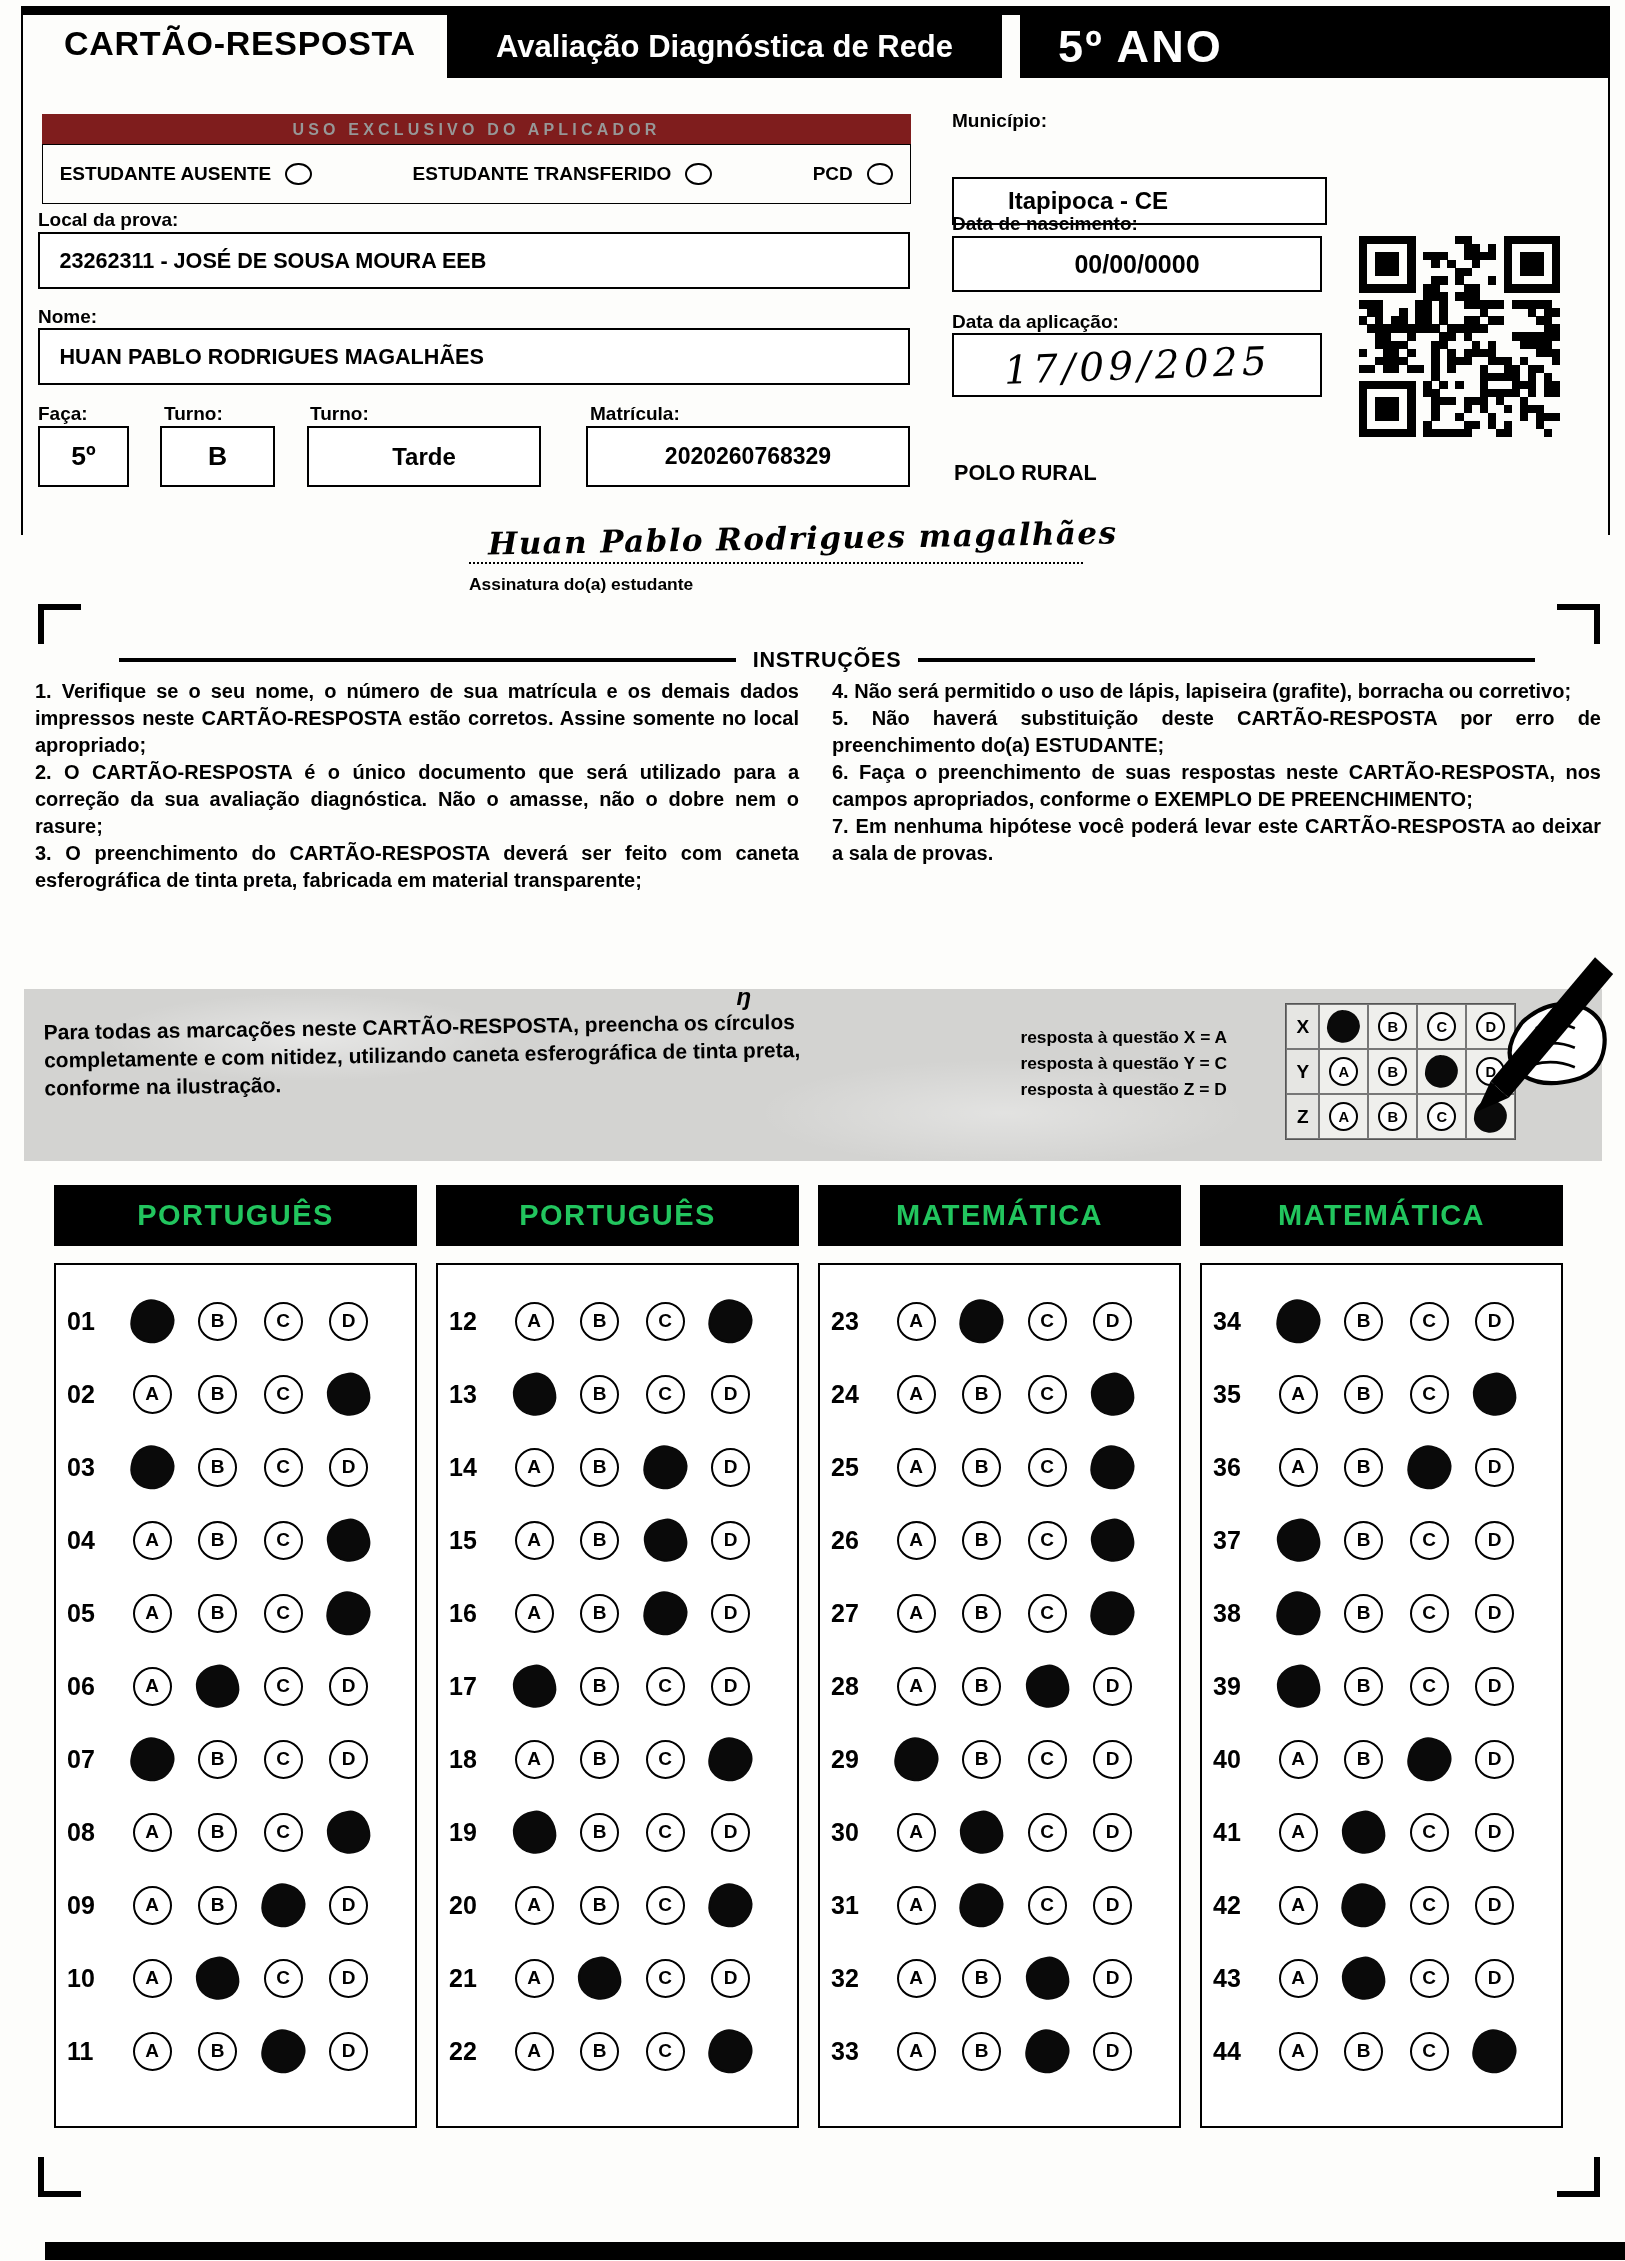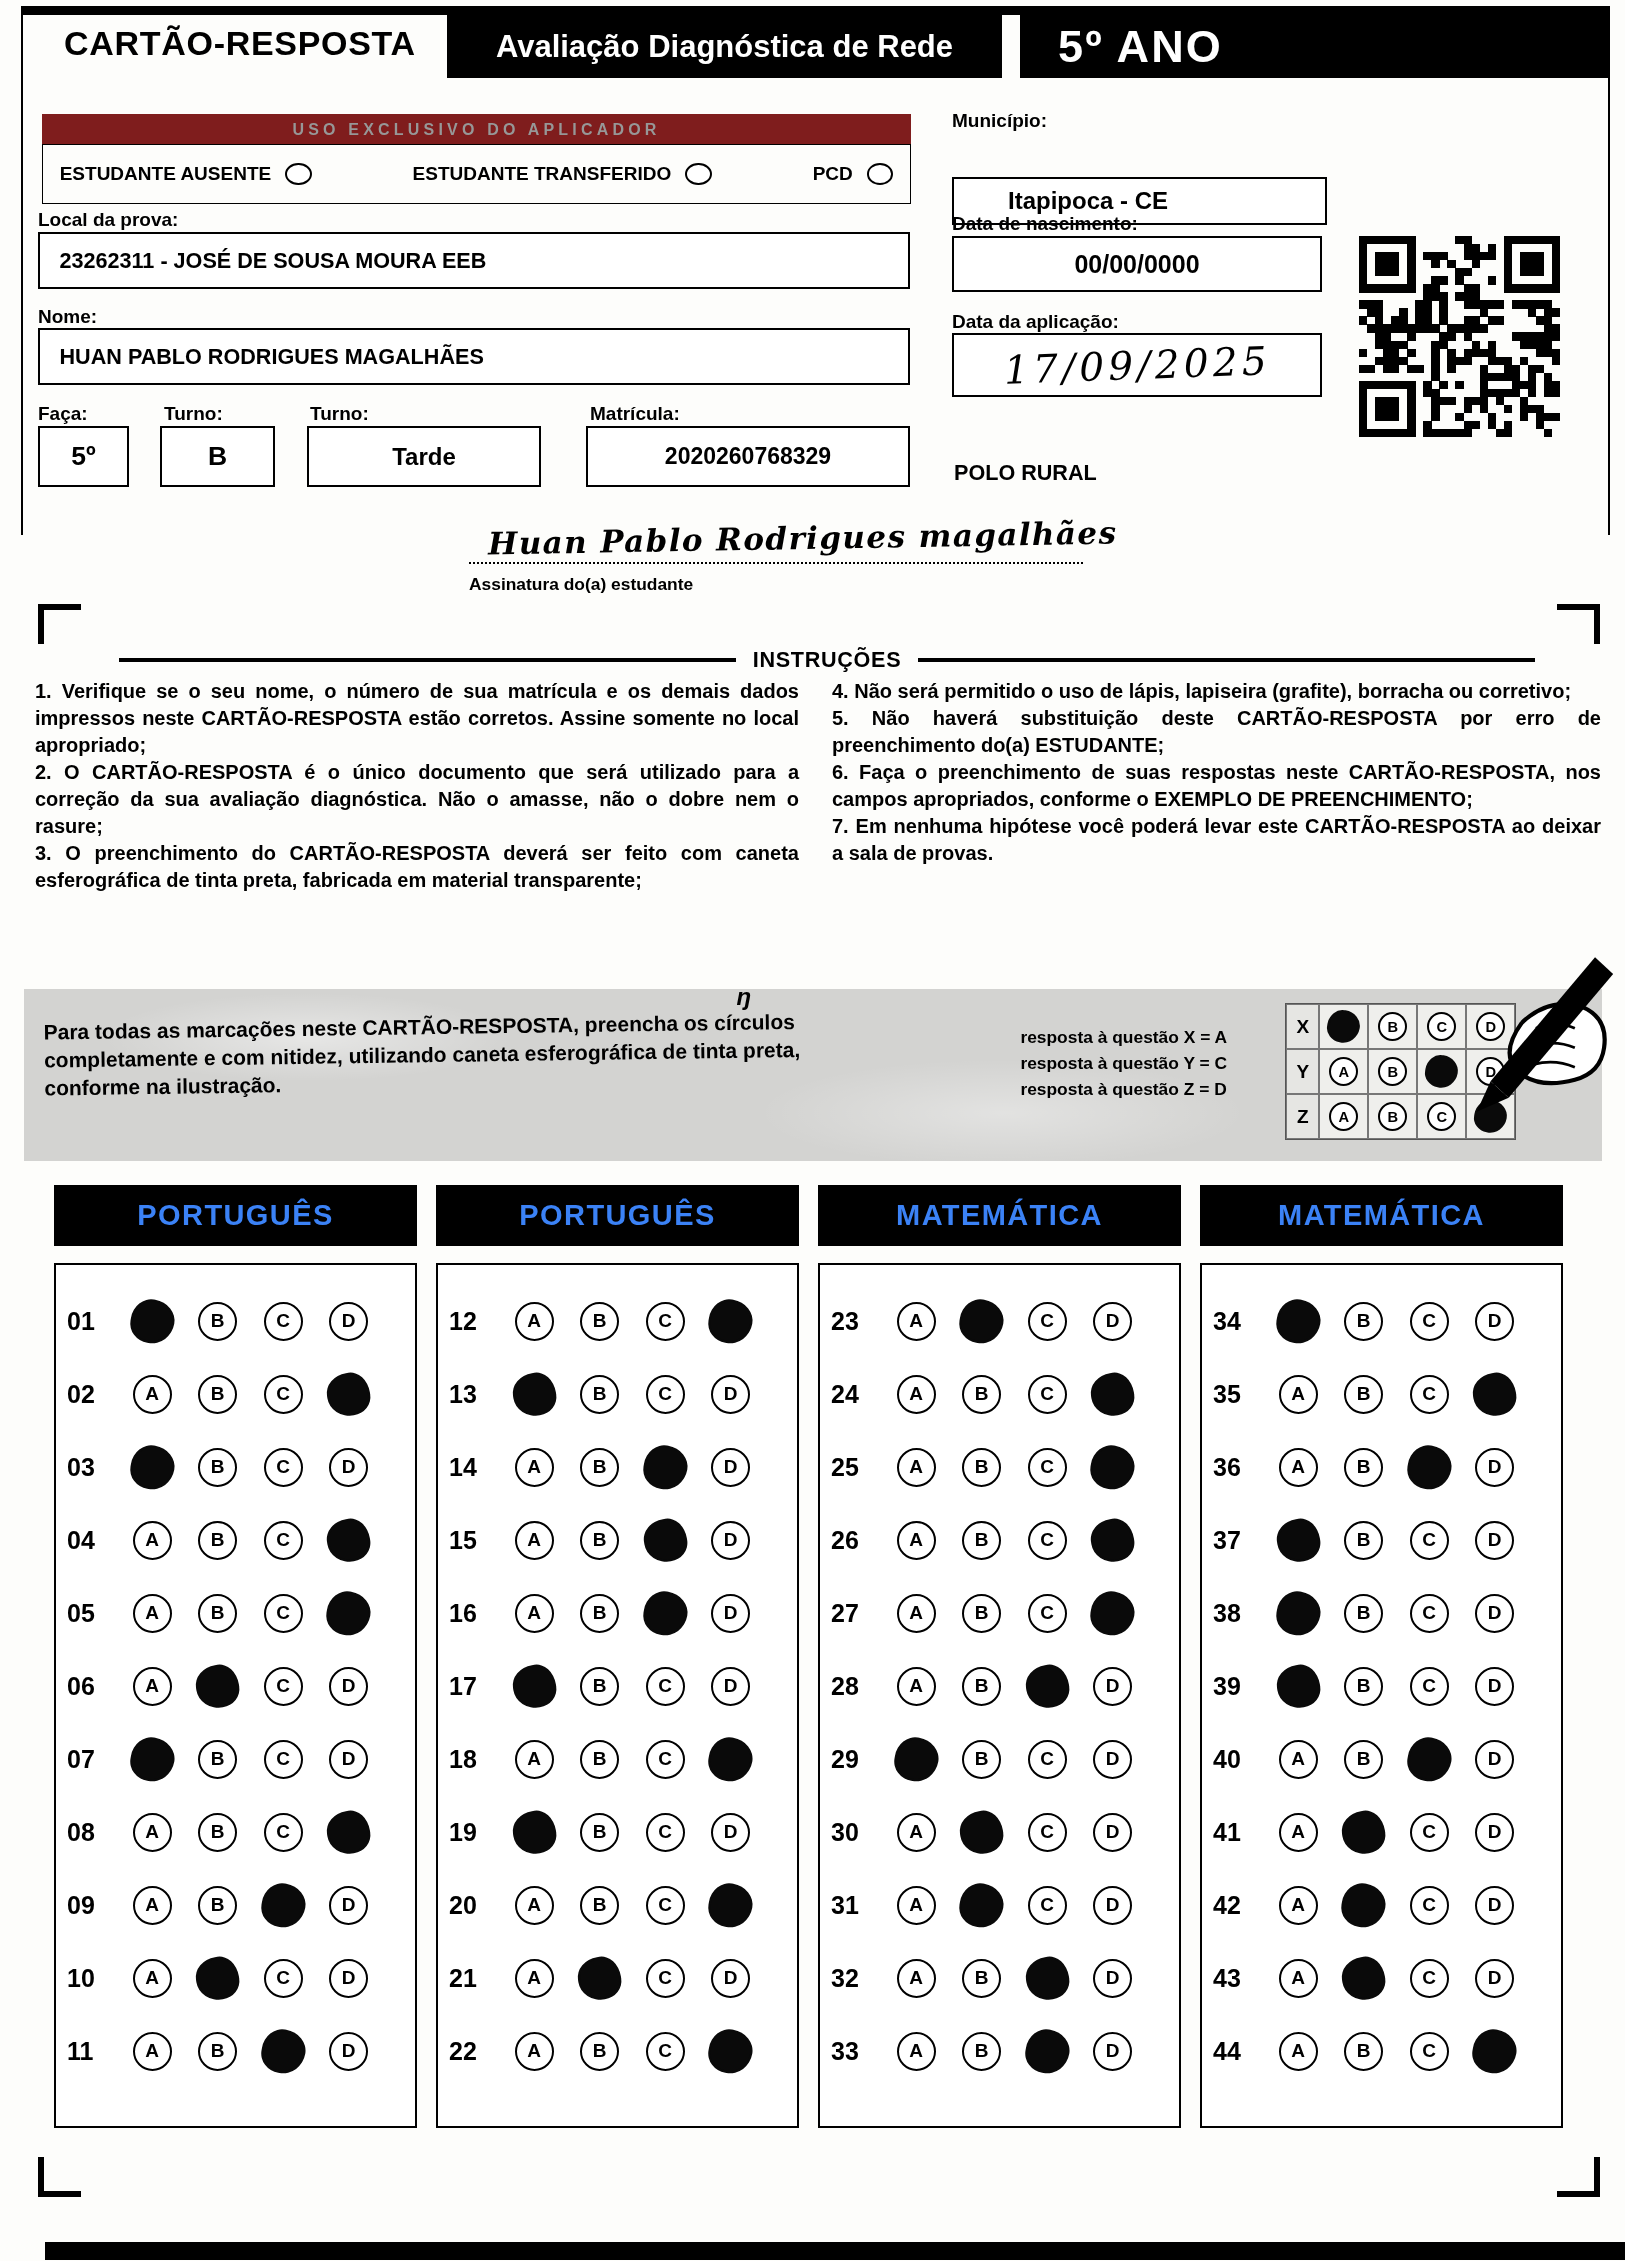--- a/index.html
+++ b/index.html
@@ -104,21 +104,21 @@
     font-weight:700; font-size:19px; background:#fff; }
   .bubble.sm { width:29px; height:29px; border-width:2.1px; font-size:14.7px; }
   .bubble.filled { background:#0a0a0a; border-color:#0a0a0a; color:transparent;
     border-radius:46% 54% 52% 48% / 52% 48% 55% 45%; transform:rotate(10deg) scale(1.12); }
   .ans-row:nth-child(even) .bubble.filled { transform:rotate(-9deg) scale(1.1);
     border-radius:55% 45% 48% 58% / 48% 56% 45% 52%; }
 
   
   .answers { left:54px; top:1185px; width:1514px; display:flex; gap:19px; }
   .ans-col { width:363px; }
-  .ans-header { height:61px; background:#000; color:#3b82f6; display:flex; align-items:center;
+  .ans-header { height:61px; background:#000; color:#22c55e; display:flex; align-items:center;
     justify-content:center; font-size:29px; font-weight:700; letter-spacing:1.4px; }
   .ans-box { margin-top:16.7px; border:2.1px solid #000; height:865px; padding-top:20px; background:#fff; }
   .ans-row { display:flex; align-items:center; height:73px; padding-left:11px; gap:26.5px; }
   .ans-num { width:39px; font-size:25px; font-weight:700; flex:none; }
 
   .bottom-bar { left:45px; top:2242px; width:1580px; height:18px; background:#000; }
 </style>
 </head>
 <body>
 

